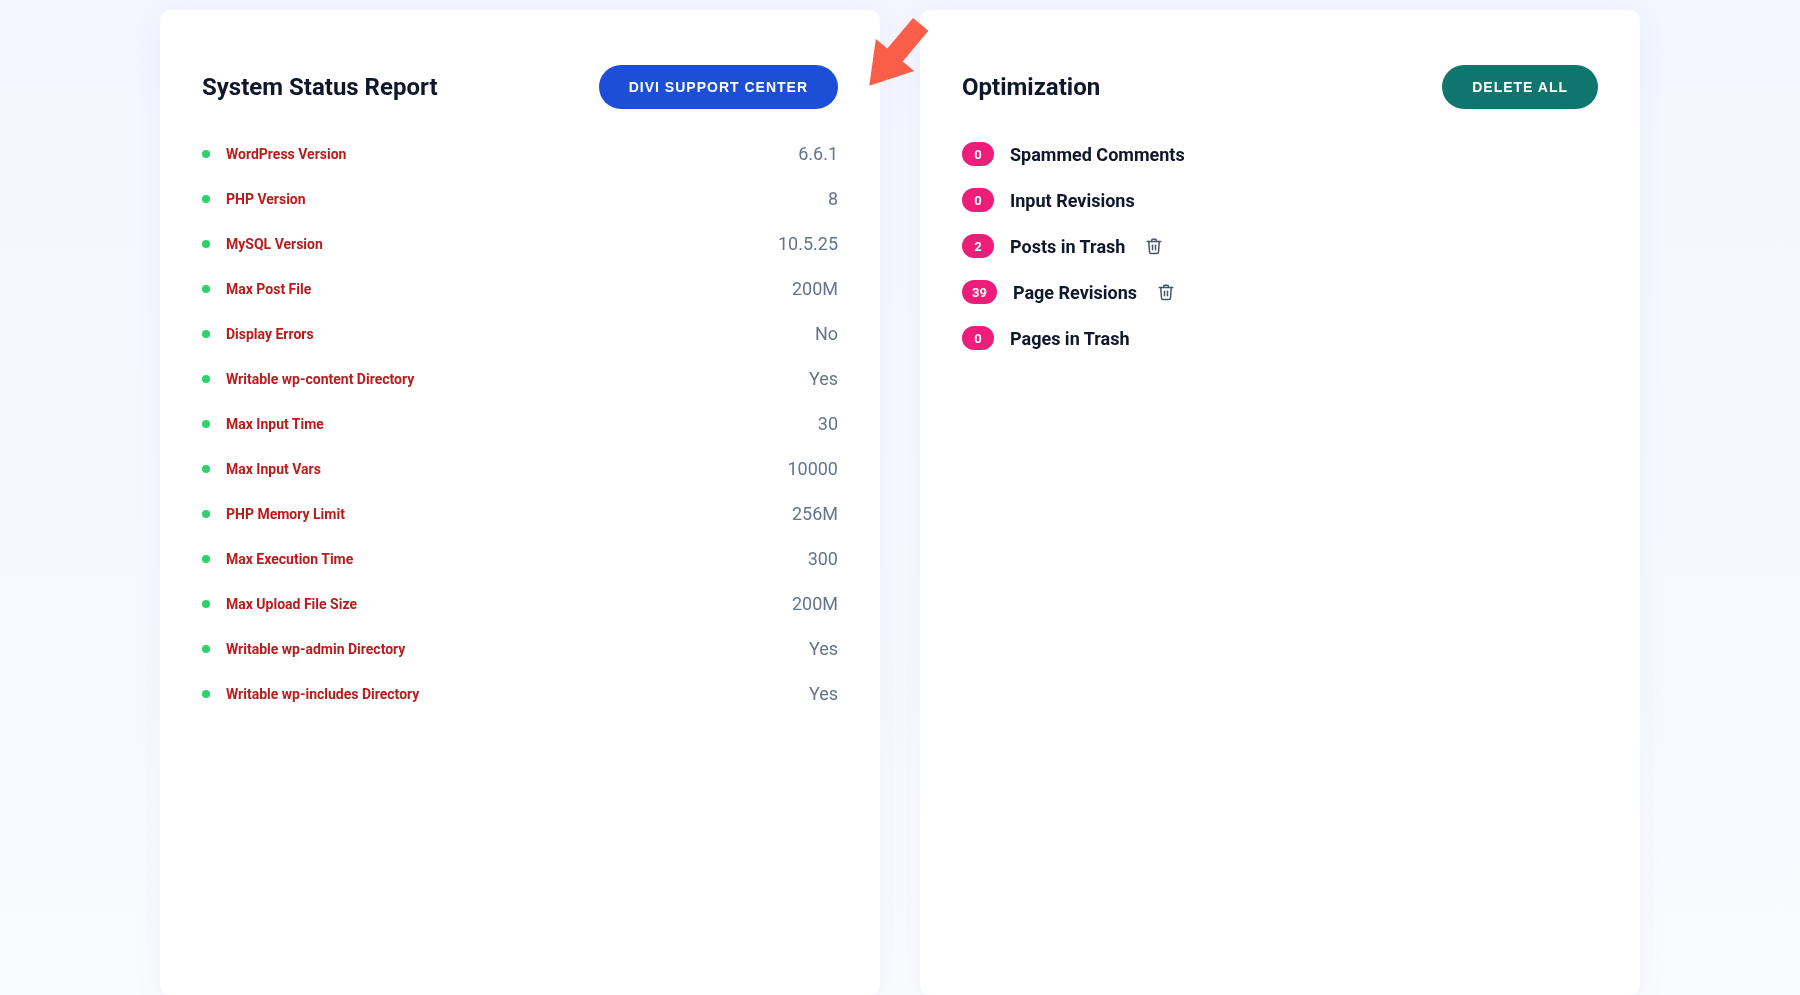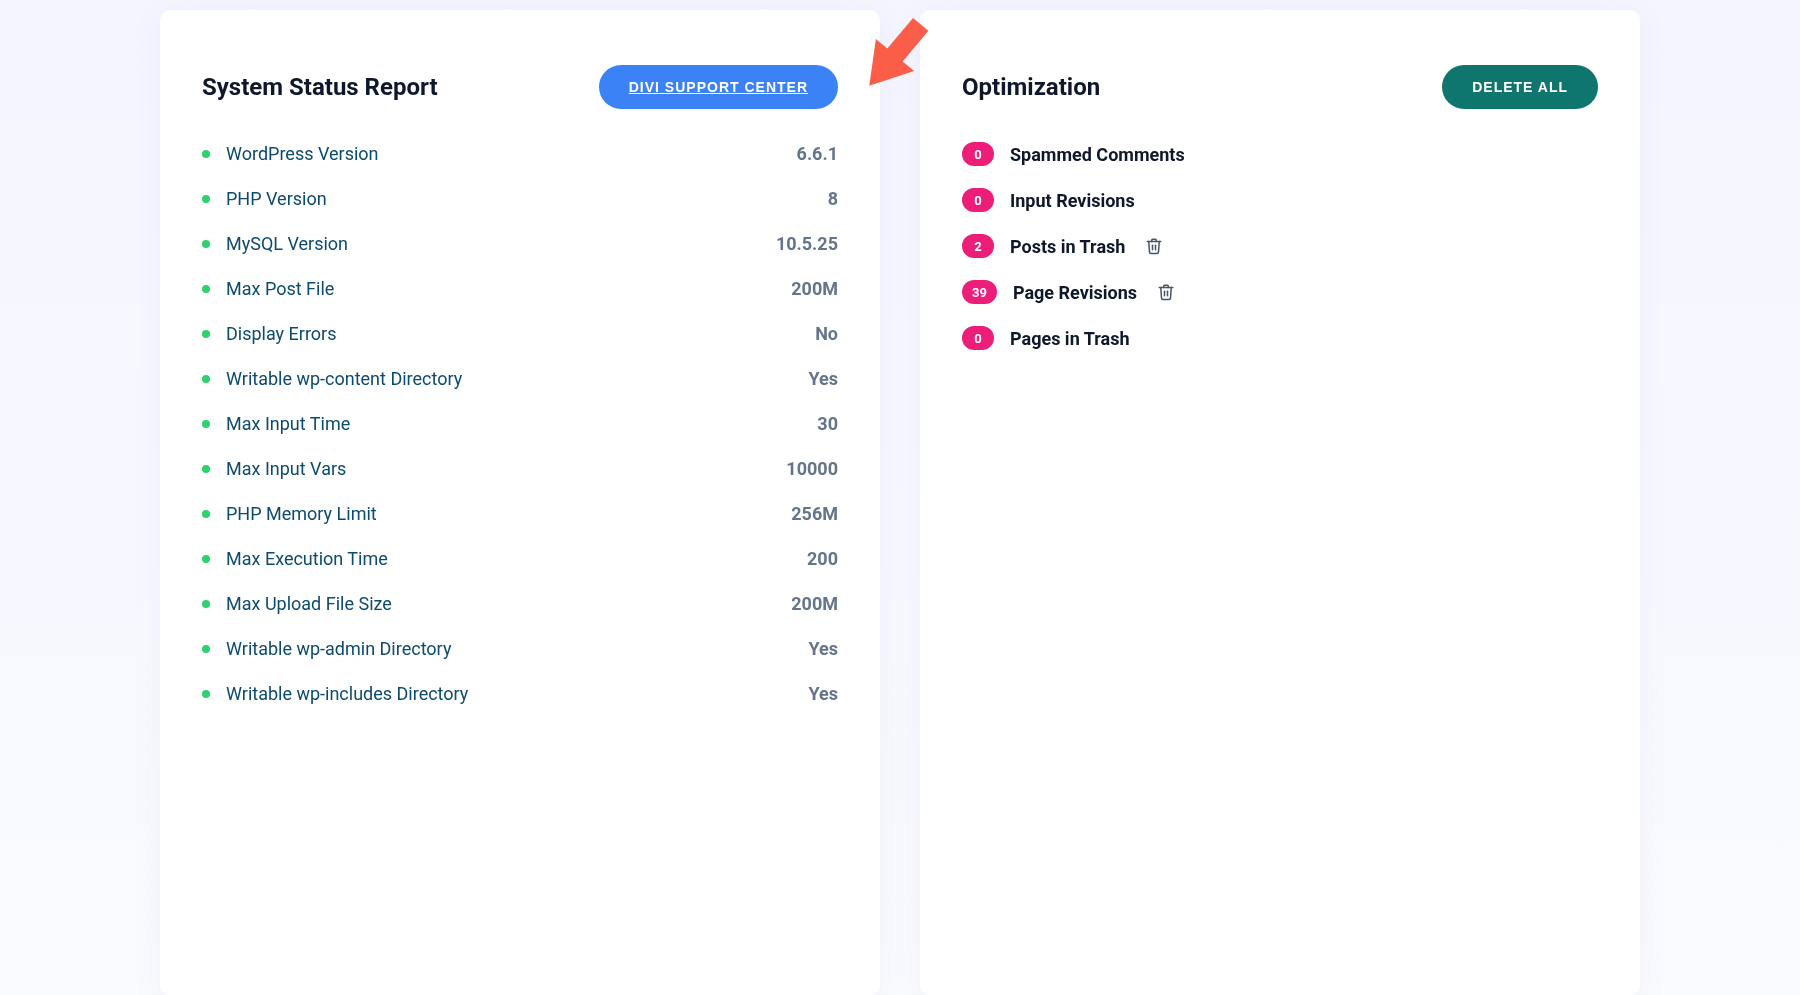--- a/index.html
+++ b/index.html
@@ -39,21 +39,21 @@
     border: none;
     border-radius: 999px;
     padding: 14px 30px;
     font-size: 14px;
     font-weight: 700;
     letter-spacing: 1px;
     color: #fff;
     cursor: pointer;
     text-transform: uppercase;
   }
-  .btn-green { background: #3b82f6; text-decoration: underline; }
+  .btn-green { background: #1d4ed8; }
   .btn-pink  { background: #0f766e; }
   .status-list { list-style: none; }
   .status-item {
     display: flex;
     align-items: center;
     justify-content: space-between;
     padding: 12px 0;
   }
   .status-left {
     display: flex;
@@ -61,28 +61,28 @@
     gap: 16px;
   }
   .dot {
     width: 8px;
     height: 8px;
     border-radius: 50%;
     background: #2bd46b;
     flex: 0 0 auto;
   }
   .status-label {
-    font-size: 18px;
-    font-weight: 400;
-    color: #0c4a6e;
+    font-size: 14px;
+    font-weight: 700;
+    color: #b91c1c;
   }
   .status-value {
     font-size: 18px;
     color: #64748b;
-    font-weight: 700;
+    font-weight: 400;
   }
   .opt-list { list-style: none; }
   .opt-item {
     display: flex;
     align-items: center;
     gap: 16px;
     padding: 11px 0;
   }
   .badge {
     min-width: 32px;
@@ -189,21 +189,21 @@
             <span class="dot"></span>
             <span class="status-label">PHP Memory Limit</span>
           </div>
           <span class="status-value">256M</span>
         </li>
         <li class="status-item">
           <div class="status-left">
             <span class="dot"></span>
             <span class="status-label">Max Execution Time</span>
           </div>
-          <span class="status-value">200</span>
+          <span class="status-value">300</span>
         </li>
         <li class="status-item">
           <div class="status-left">
             <span class="dot"></span>
             <span class="status-label">Max Upload File Size</span>
           </div>
           <span class="status-value">200M</span>
         </li>
         <li class="status-item">
           <div class="status-left">

